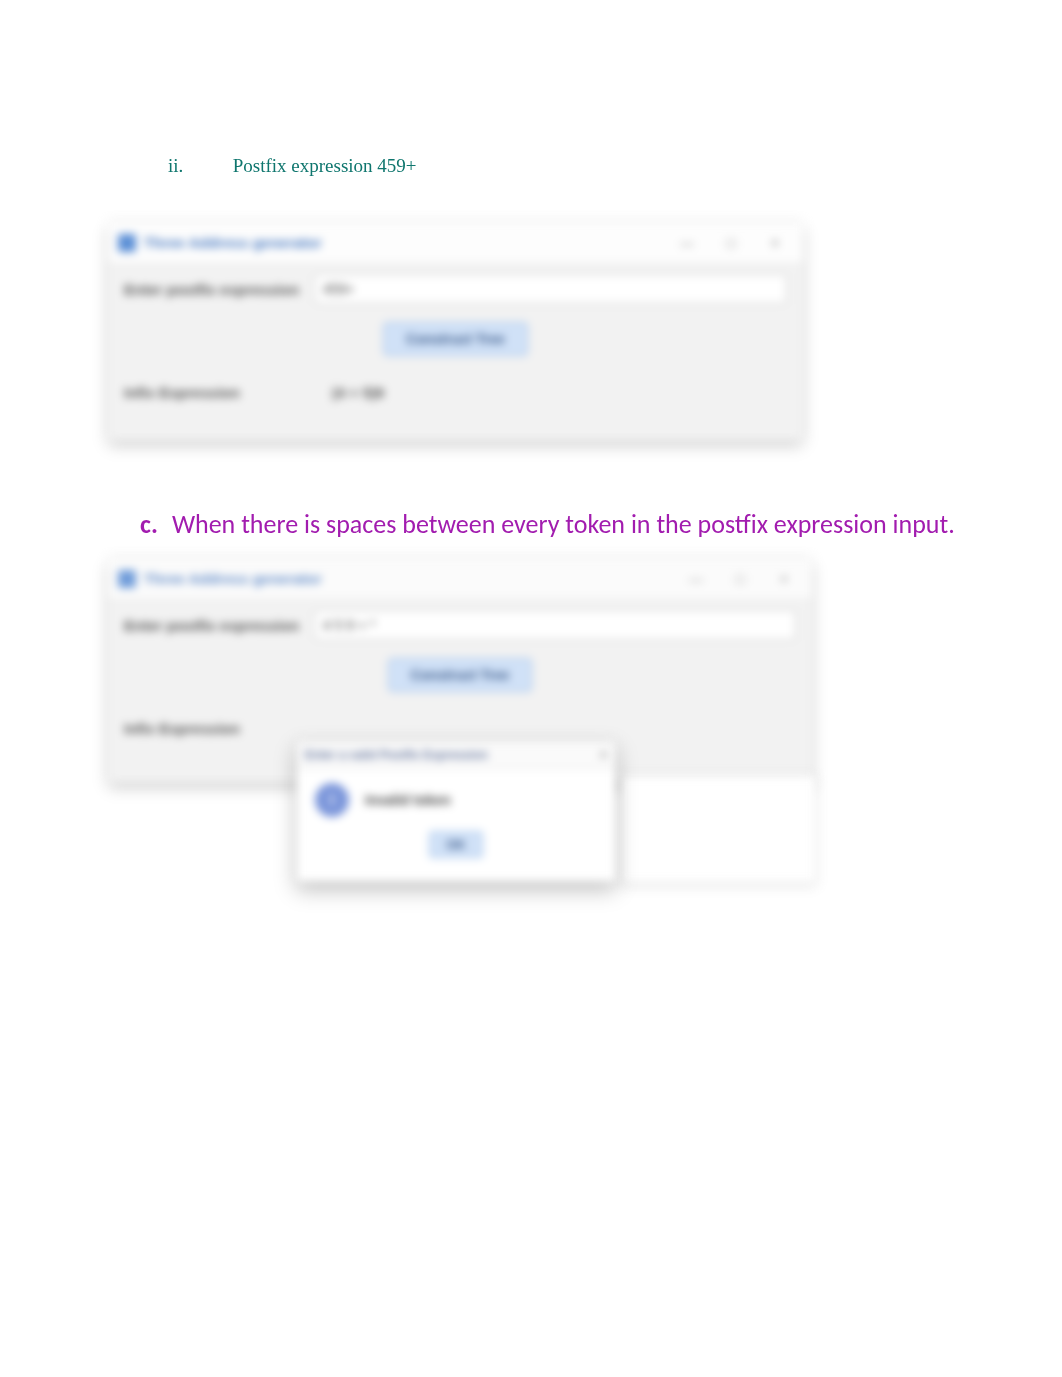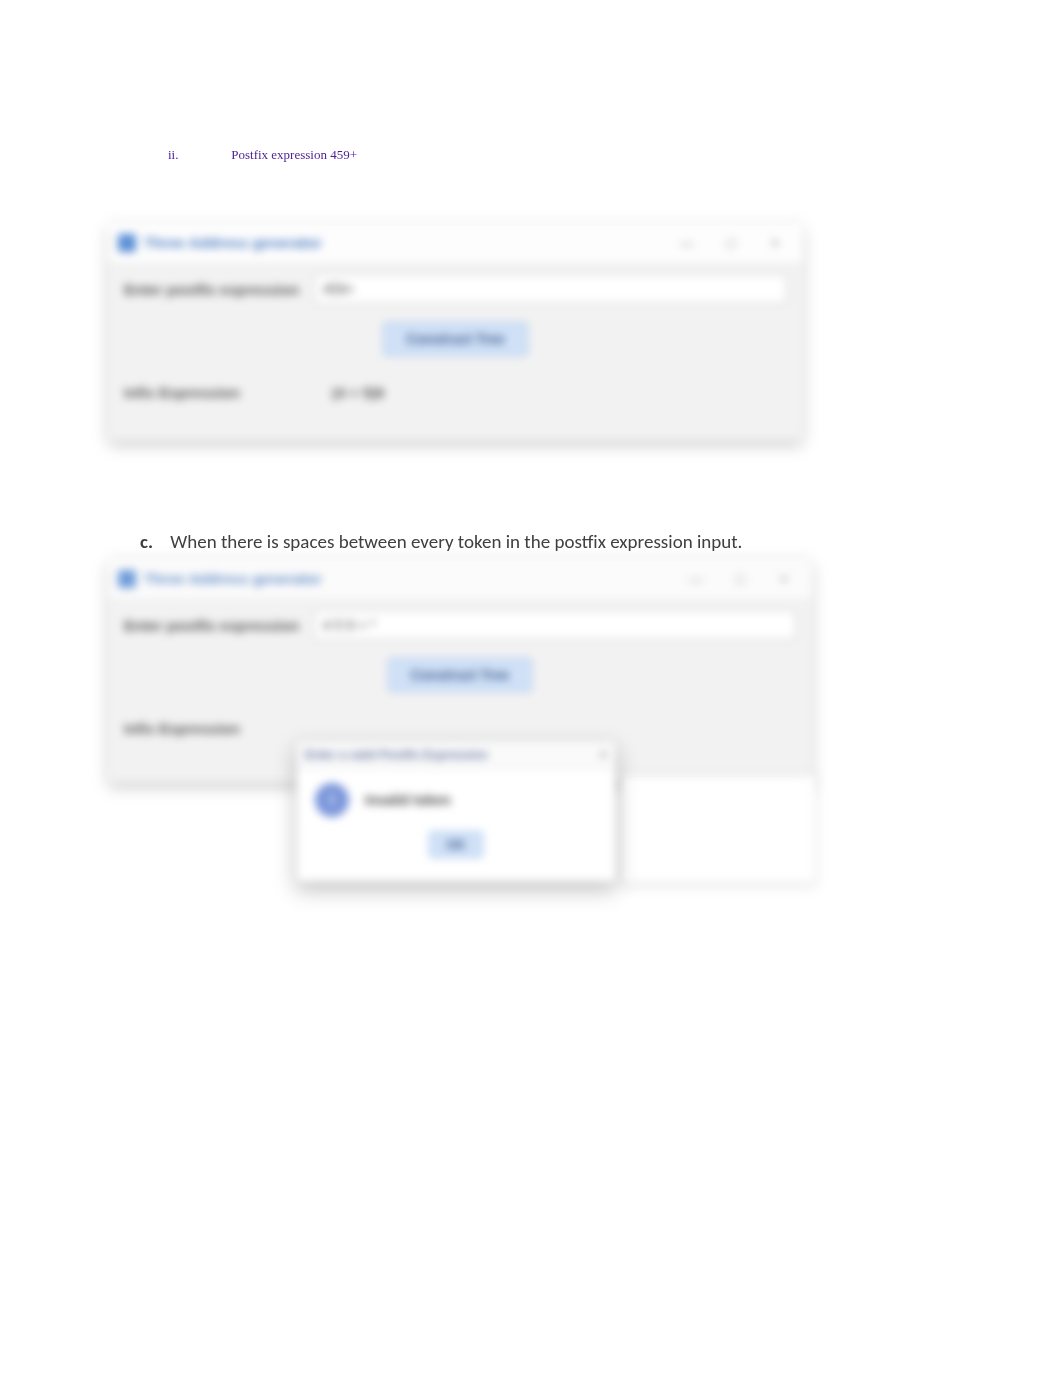--- a/index.html
+++ b/index.html
@@ -5,33 +5,33 @@
     * { margin: 0; padding: 0; box-sizing: border-box; }
     body {
       background: #ffffff;
       font-family: "Times New Roman", serif;
       width: 1062px;
       height: 1377px;
       position: relative;
     }
     .heading-ii {
       position: absolute;
-      top: 147px;
+      top: 155px;
       left: 168px;
-      font-size: 13px;
-      color: #4c1d95;
+      font-size: 19px;
+      color: #0f766e;
     }
     .heading-ii .num { display: inline-block; width: 60px; }
     .heading-c {
       position: absolute;
-      top: 530px;
+      top: 508px;
       left: 140px;
       font-family: Calibri, Arial, sans-serif;
-      font-size: 19px;
-      color: #404040;
+      font-size: 26px;
+      color: #a21caf;
     }
     .heading-c .letter { font-weight: bold; display: inline-block; width: 26px; }
 
     
     .window {
       position: absolute;
       background: #f2f2f2;
       border-radius: 4px;
       box-shadow: 0 6px 14px rgba(0,0,0,0.18), 0 -2px 8px rgba(0,0,0,0.06);
       filter: blur(4px);

